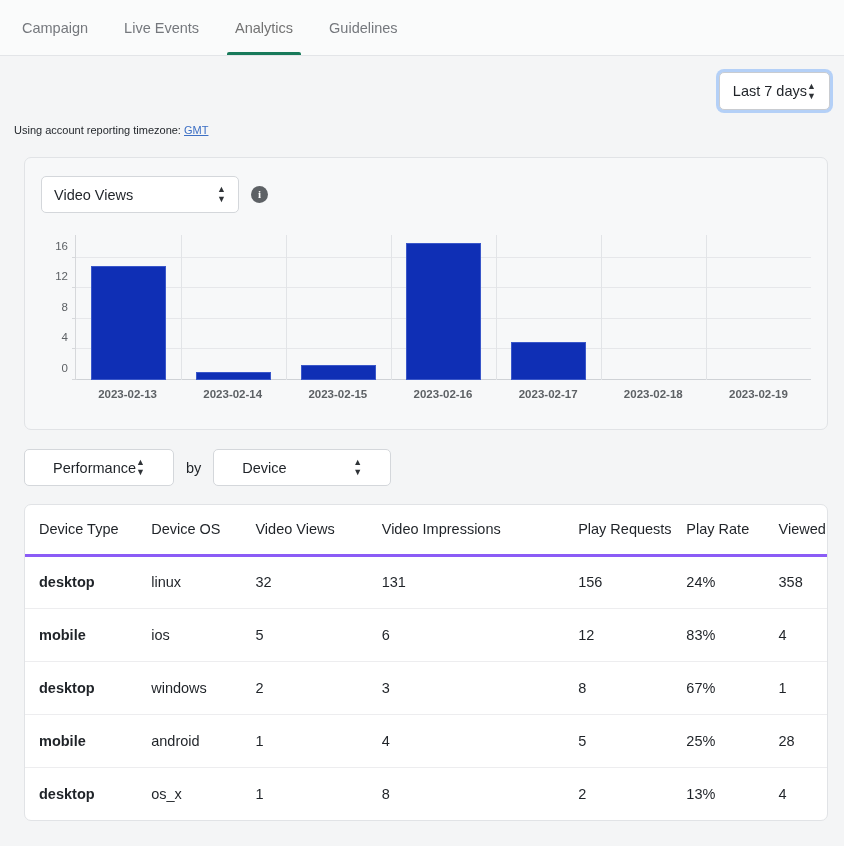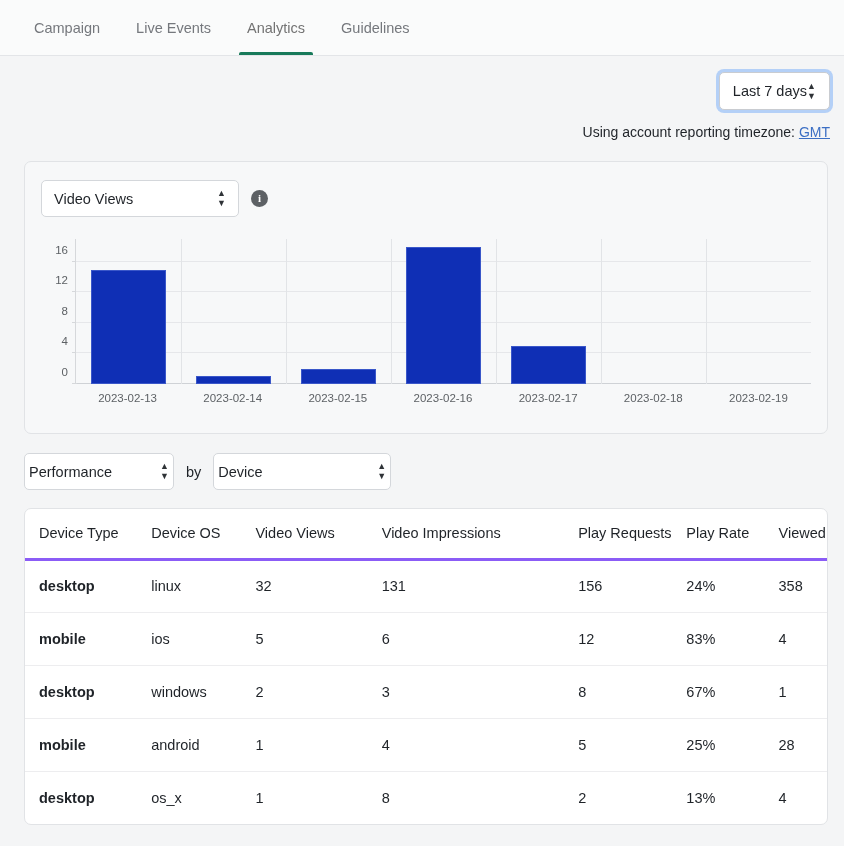--- a/index.html
+++ b/index.html
@@ -13,21 +13,21 @@
     overflow: hidden;
   }
 
   
   .tabbar {
     height: 56px;
     background: #fafbfb;
     border-bottom: 1px solid #e3e5e8;
     display: flex;
     align-items: stretch;
-    padding-left: 16px;
+    padding-left: 4px;
   }
   .tab {
     display: flex;
     align-items: center;
     padding: 0 18px;
     font-size: 14.5px;
     color: #75787d;
     position: relative;
     cursor: pointer;
     white-space: nowrap;
@@ -68,22 +68,22 @@
     line-height: 1;
     font-size: 9px;
     color: #2f3337;
     text-align: center;
   }
   .spinner span { display: block; }
   .spinner .up { margin-bottom: 1px; }
 
   .tz-line {
     padding: 14px 14px 0 14px;
-    text-align: right;
-    font-size: 14px;
+    text-align: left;
+    font-size: 11px;
     color: #1f2328;
   }
   .tz-link {
     color: #3c6fc4;
     text-decoration: underline;
     cursor: pointer;
   }
 
   
   .card {
@@ -179,41 +179,42 @@
     position: relative;
   }
   .bar {
     width: 72%;
     background: #0f2fb5;
     border: 1px solid #3a57c9;
   }
   .xlabels {
     display: flex;
     margin-top: 8px;
+    font-weight: bold;
   }
   .xlabels div {
     flex: 1 1 0;
     text-align: center;
     font-size: 11.5px;
     color: #5d6165;
   }
 
   
   .breakdown {
     margin: 19px 0 0 24px;
     display: flex;
     align-items: center;
     gap: 12px;
   }
   .bd-select {
     display: flex;
     align-items: center;
     justify-content: space-between;
     height: 37px;
-    padding: 0 4px;
+    padding: 0 28px;
     background: #fff;
     border: 1px solid #d4d7db;
     border-radius: 5px;
     font-size: 14.5px;
     cursor: pointer;
   }
   .bd-select.perf { width: 150px; }
   .bd-select.dev  { width: 178px; }
   .by-word { font-size: 14.5px; color: #1f2328; }
 

